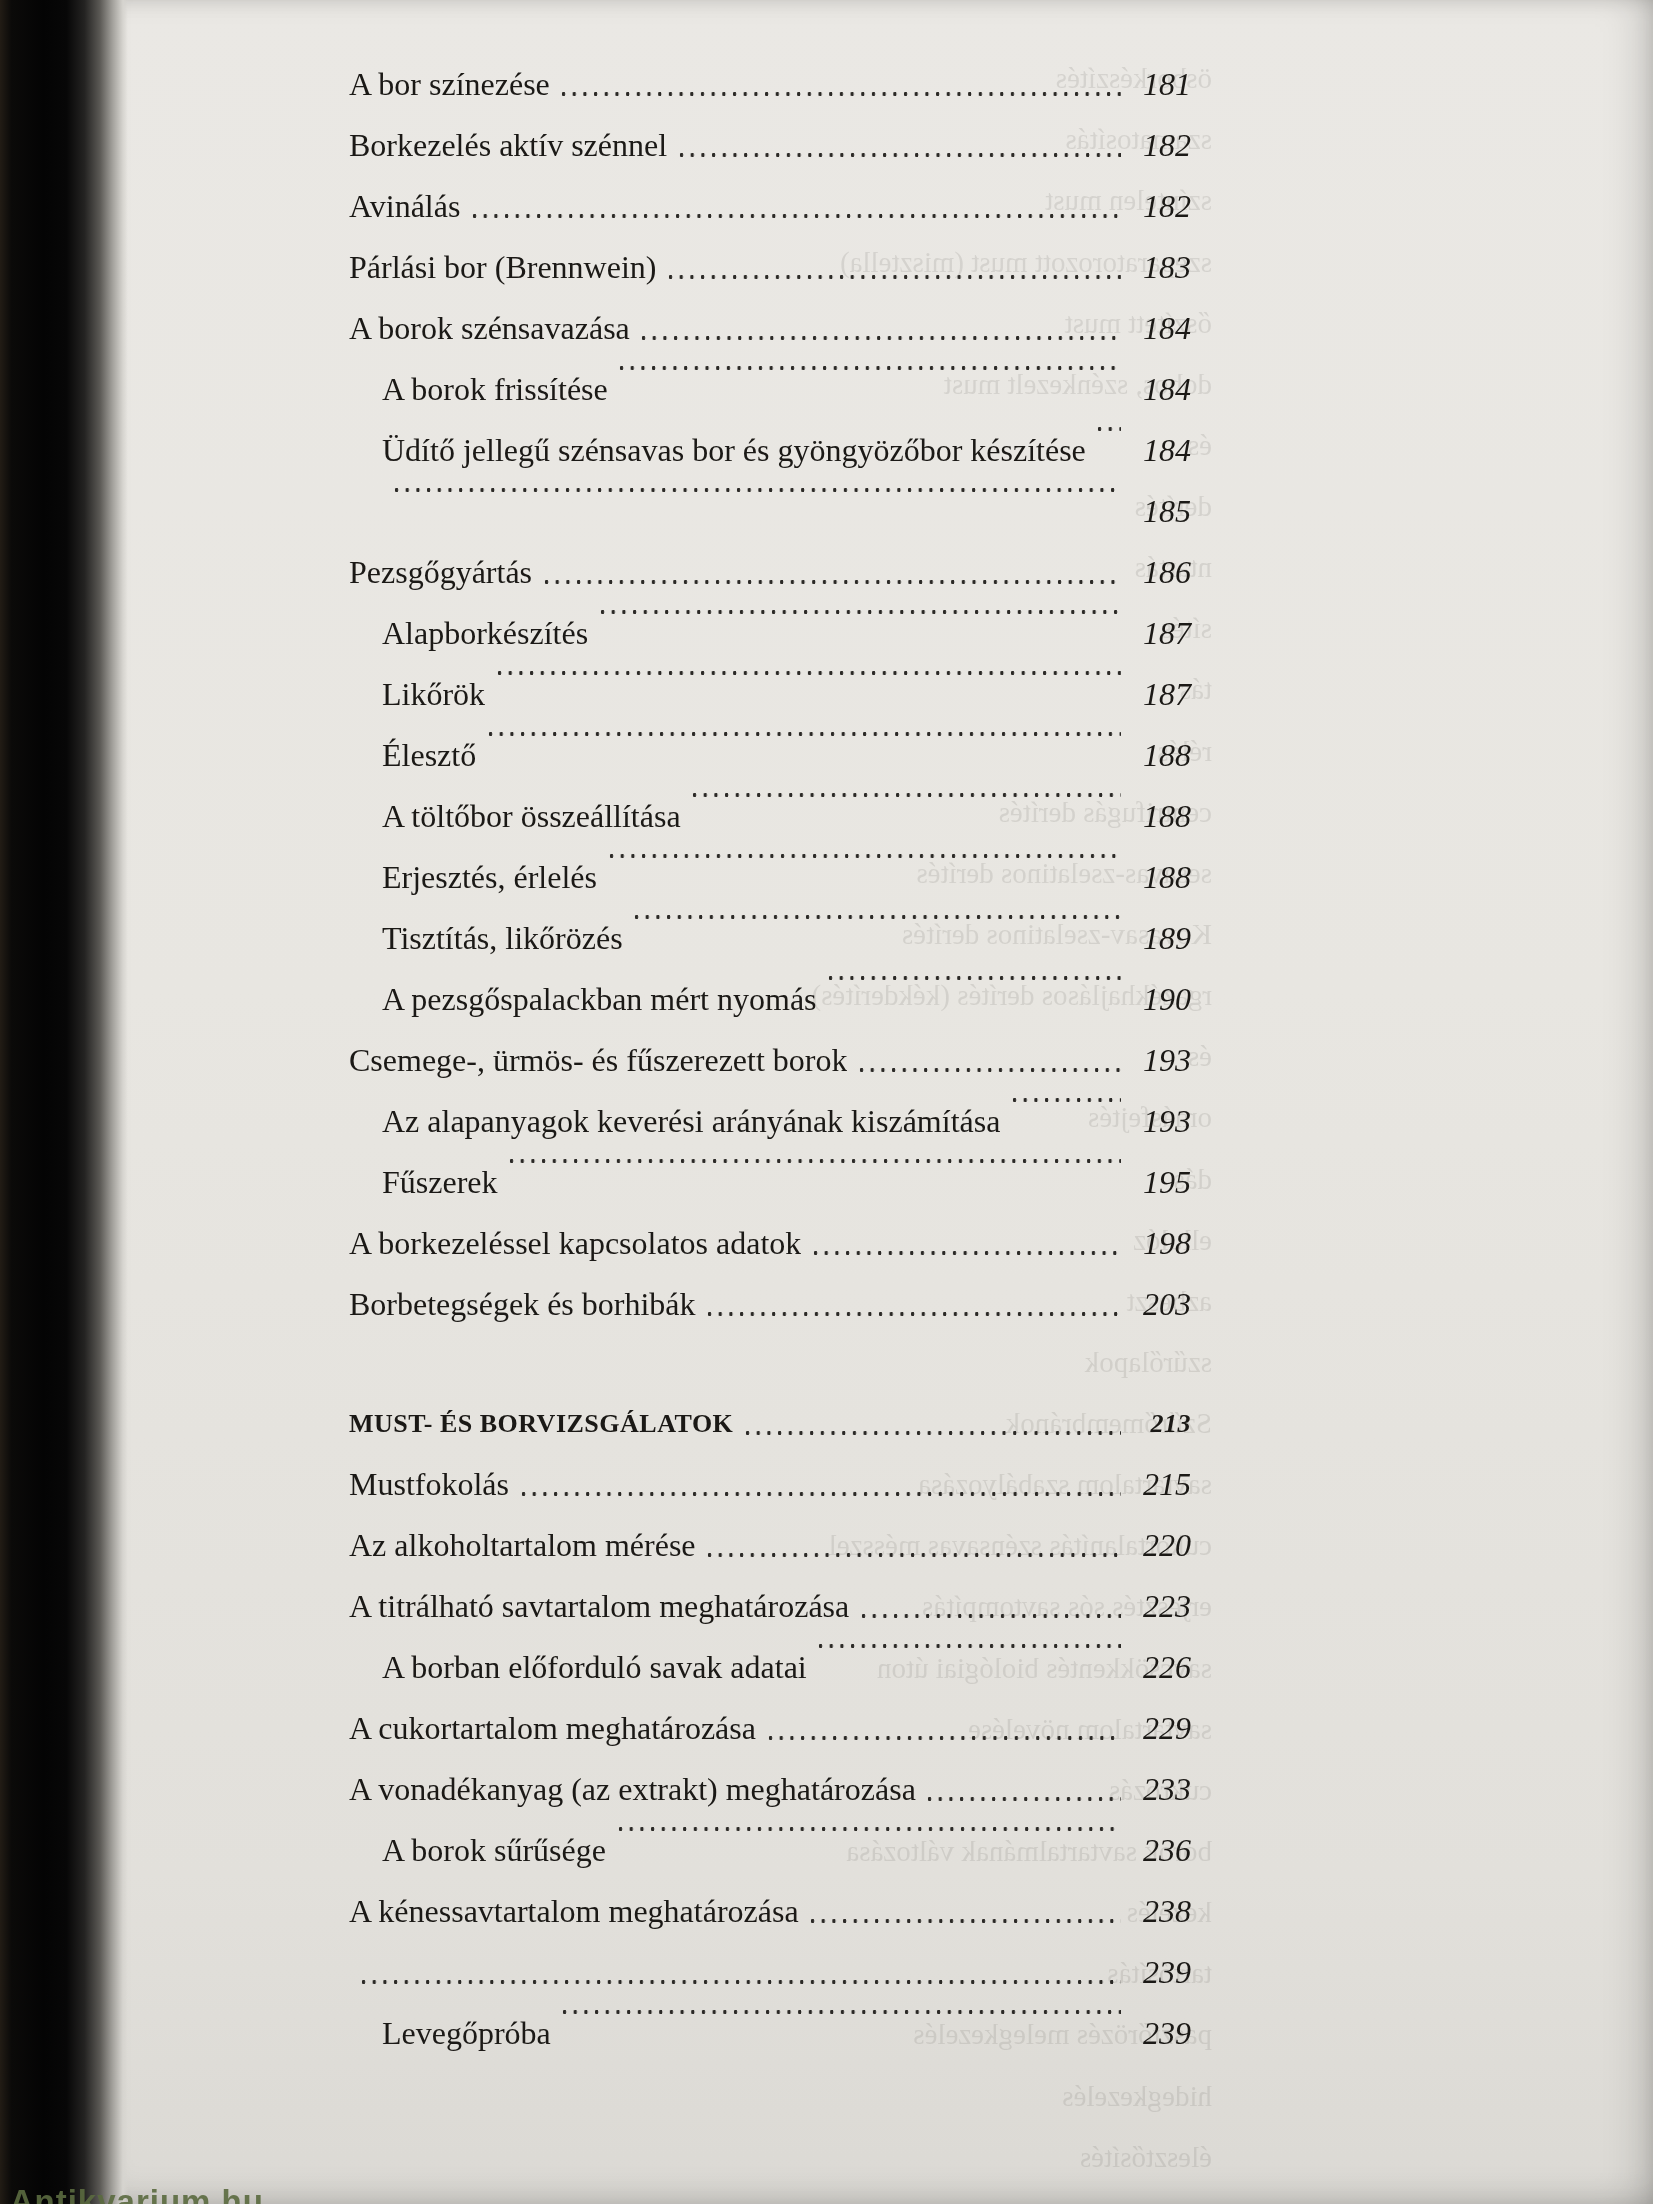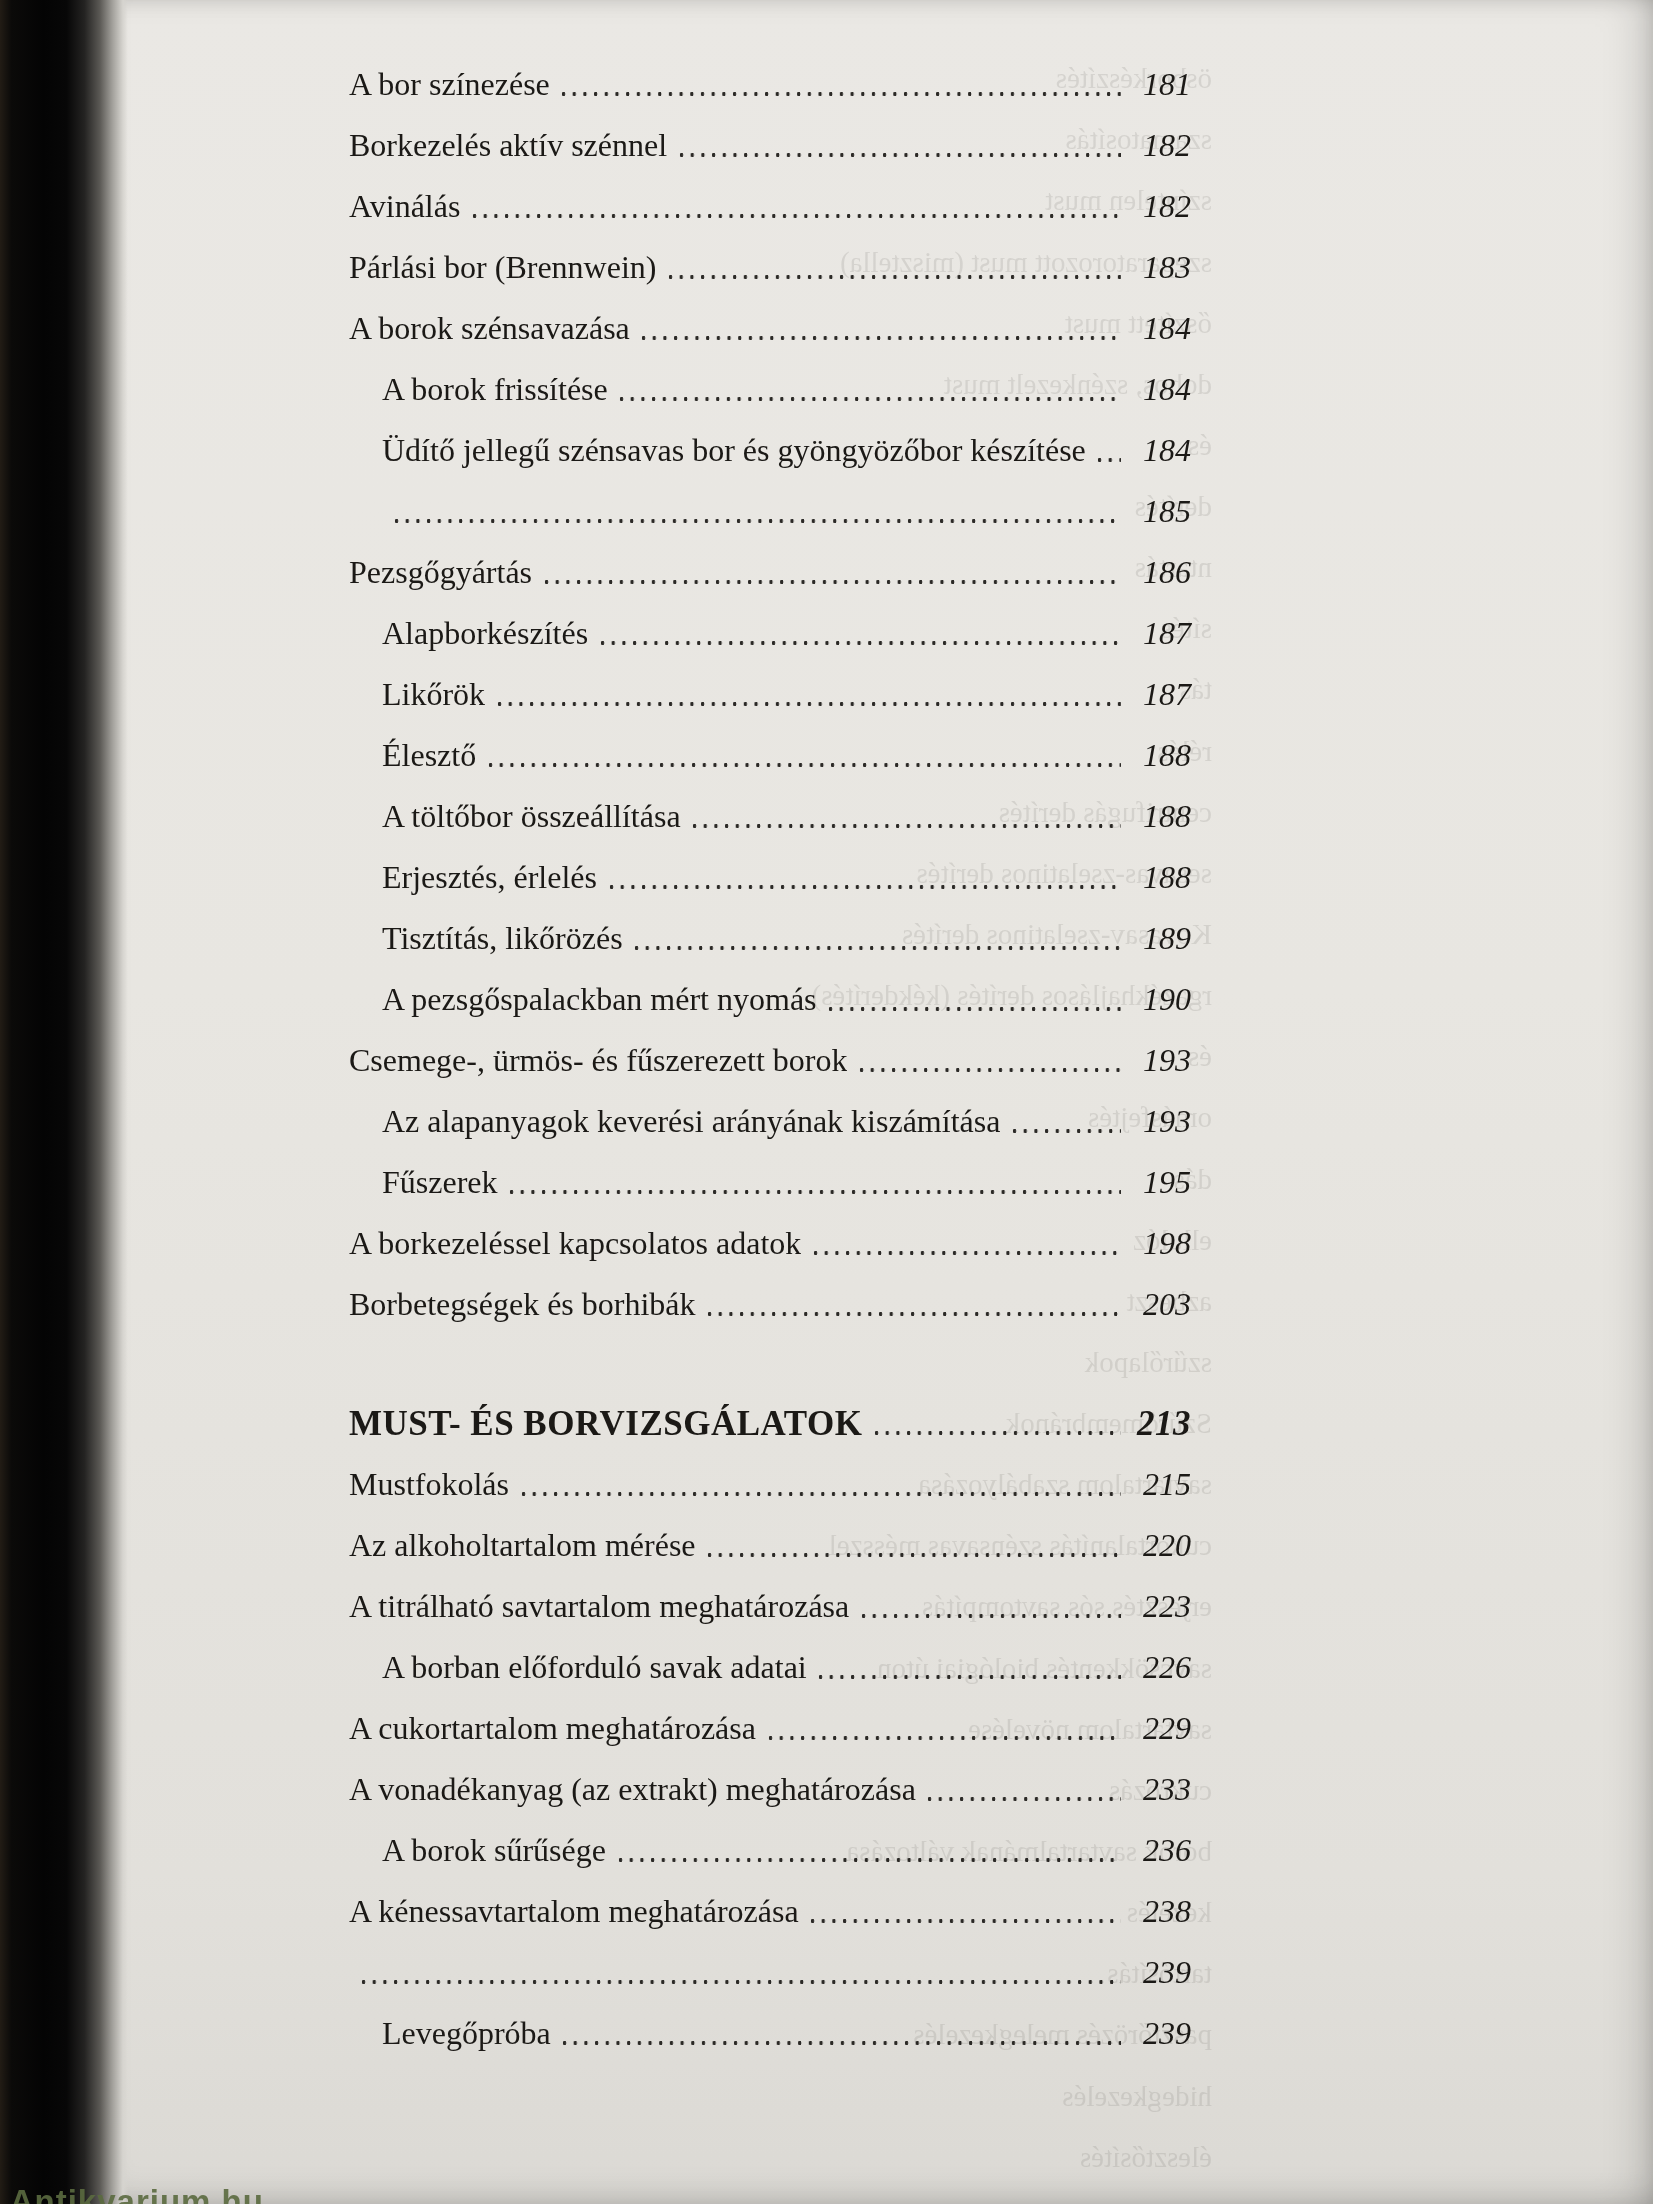--- a/index.html
+++ b/index.html
@@ -51,22 +51,22 @@
   }
   .gline{position:absolute;left:0;width:100%;white-space:nowrap;}
   
   .toc{
     position:absolute;left:234px;top:54px;width:842px;
     color:var(--ink);
     font-size:32px;
   }
   .row{display:flex;height:61px;line-height:61px;}
   .row .t{white-space:nowrap;flex-shrink:1;overflow:hidden;}
-  .row.ind{padding-left:33px;}
-  .row.head{font-weight:700;font-size:35px;letter-spacing:0.5px;}
+  .row.ind{padding-left:33px;align-items:center;}
+  .row.head{font-weight:700;font-size:26px;letter-spacing:0.5px;}
   .row.gap{margin-top:58px;}
   .dots{flex:1;min-width:11.6px;margin:0 7.8px 0 11.6px;position:relative;}
   .dots::after{
     content:"";position:absolute;left:0;right:0;bottom:18.4px;height:5.8px;
     background-image:radial-gradient(circle at 2.5px 2.9px, var(--ink) 1.7px, rgba(0,0,0,0) 2px);
     background-size:10.7px 5.8px;background-repeat:repeat-x;
     opacity:.92;
   }
   .num{width:62px;flex:none;text-align:right;font-style:italic;}
   

